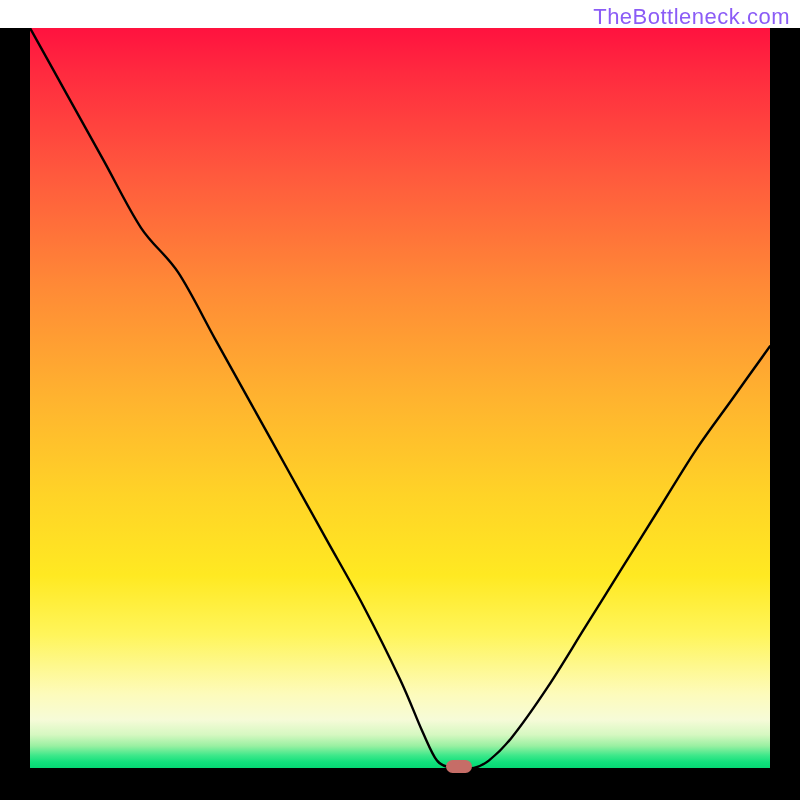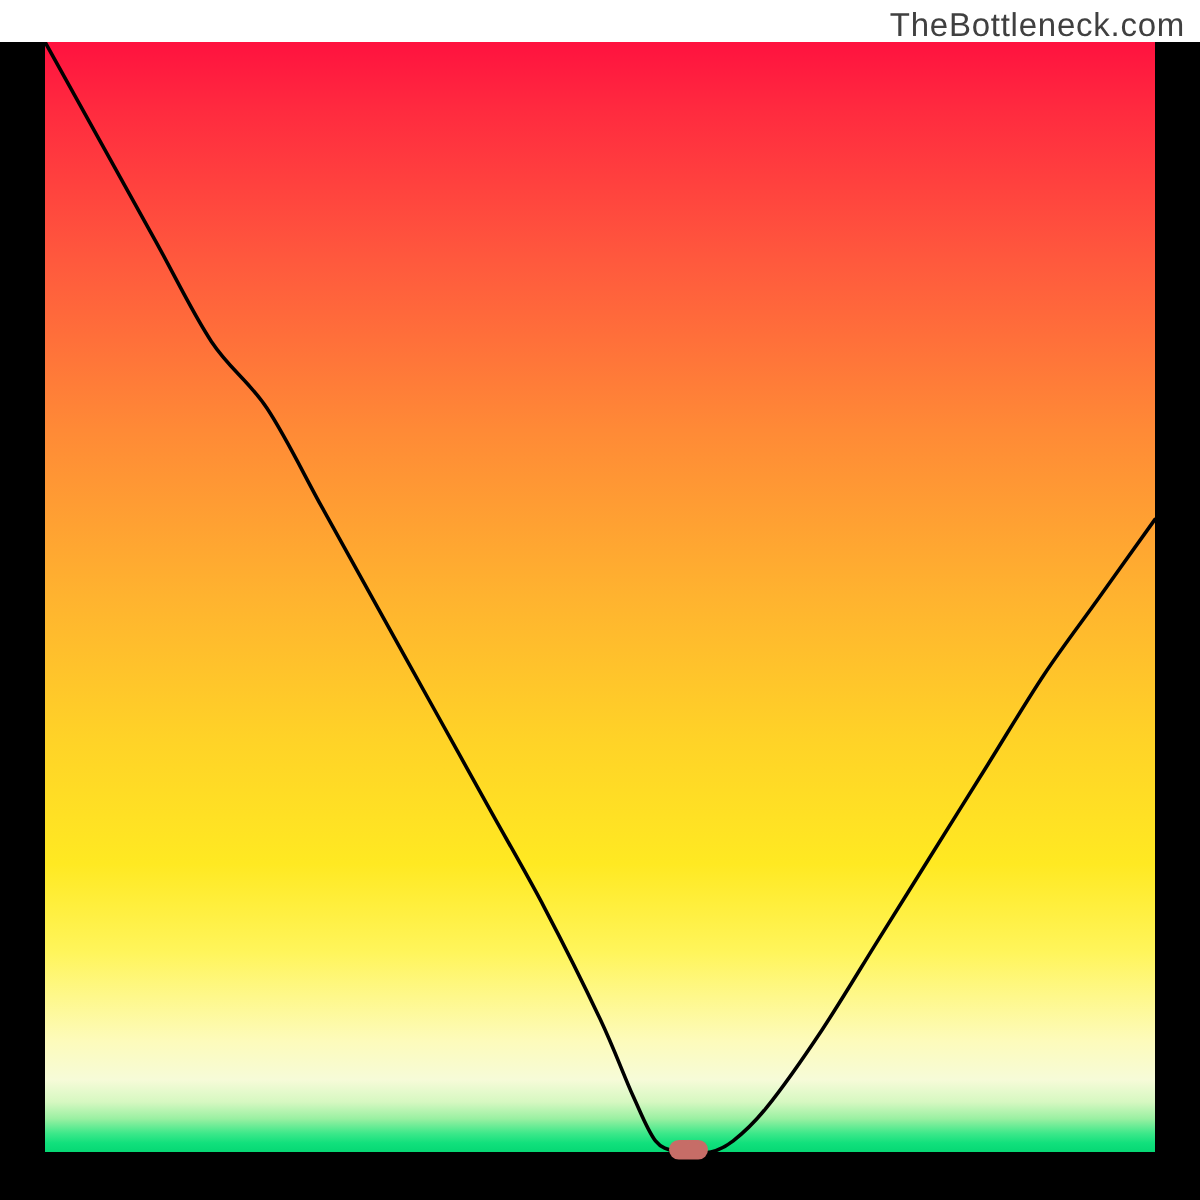--- a/index.html
+++ b/index.html
@@ -13,21 +13,21 @@
   }
   .wrap {
     position: relative;
     width: 800px;
     height: 800px;
   }
   .watermark {
     position: absolute;
     top: 4px;
     right: 10px;
-    color: #404040;
+    color: #8b5cf6;
     font-size: 22px;
     letter-spacing: 0.5px;
     font-weight: 500;
     user-select: none;
   }
   .chart-outer {
     position: absolute;
     left: 0;
     top: 28px;
     width: 800px;

